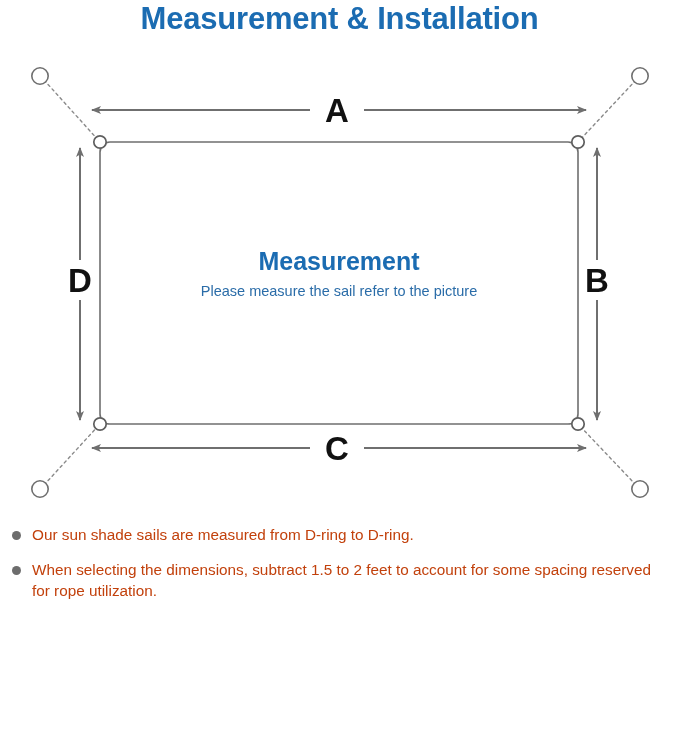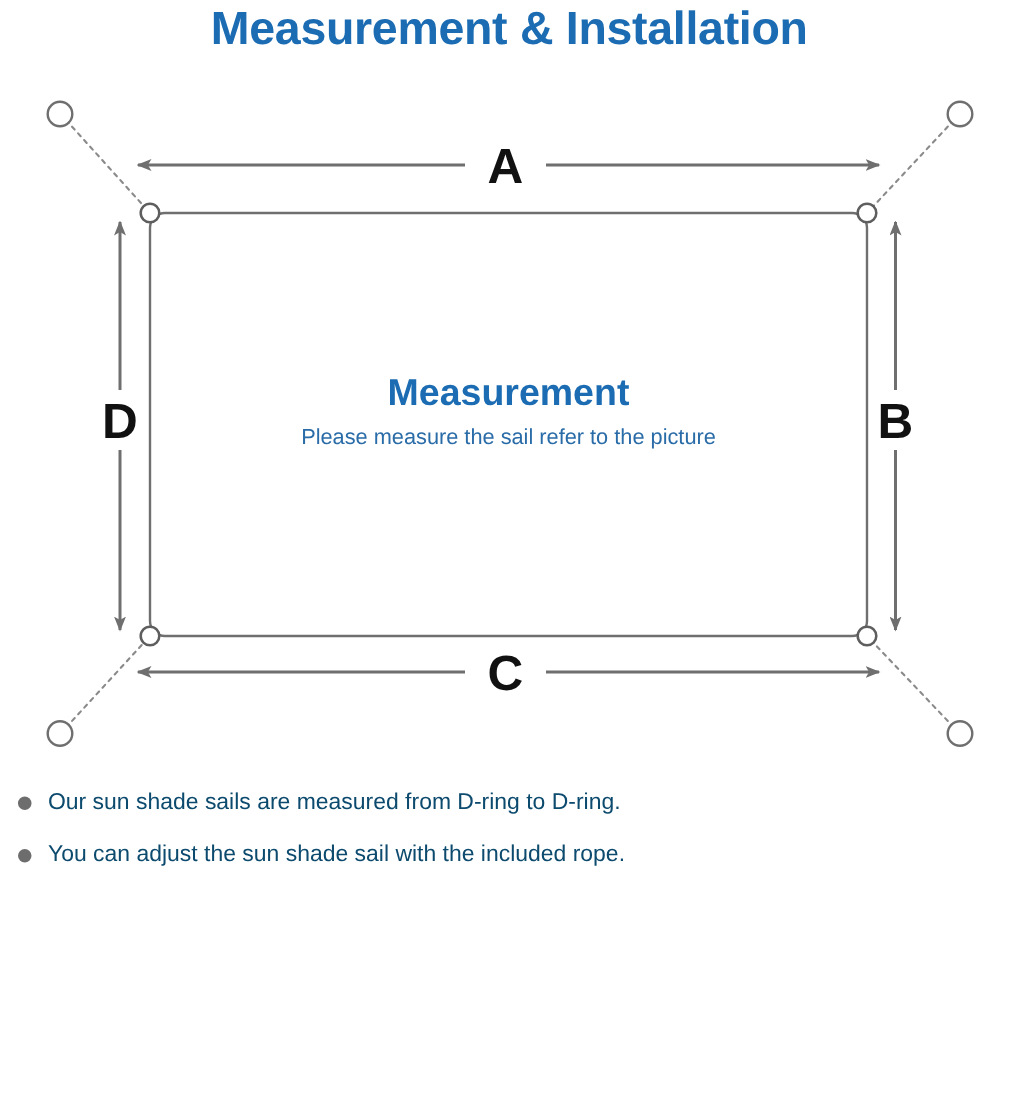--- a/index.html
+++ b/index.html
@@ -82,21 +82,21 @@
     width: 9px;
     height: 9px;
     border-radius: 50%;
     background: #6d6d6d;
     margin: 7px 11px 0 0;
   }
   .note-text {
     flex: 1 1 auto;
     font-size: 15.3px;
     line-height: 21px;
-    color: #0c4a6e;
+    color: #c2410c;
     font-family: "Liberation Sans", sans-serif;
   }
 </style>
 </head>
 <body>
 
 <div id="page">
 
   <div class="title">Measurement &amp; Installation</div>
 
@@ -161,22 +161,22 @@
   </div>
 
   <div class="notes">
 
     <div class="note-row">
       <span class="note-bullet"></span>
       <span class="note-text">Our sun shade sails are measured from D-ring to D-ring.</span>
     </div>
 
 
-
     <div class="note-row">
       <span class="note-bullet"></span>
-      <span class="note-text">You can adjust the sun shade sail with the included rope.</span>
+      <span class="note-text">When selecting the dimensions, subtract 1.5 to 2 feet to account for some spacing reserved for rope utilization.</span>
     </div>
+
 
 
   </div>
 
 </div>
 
 </body></html>

